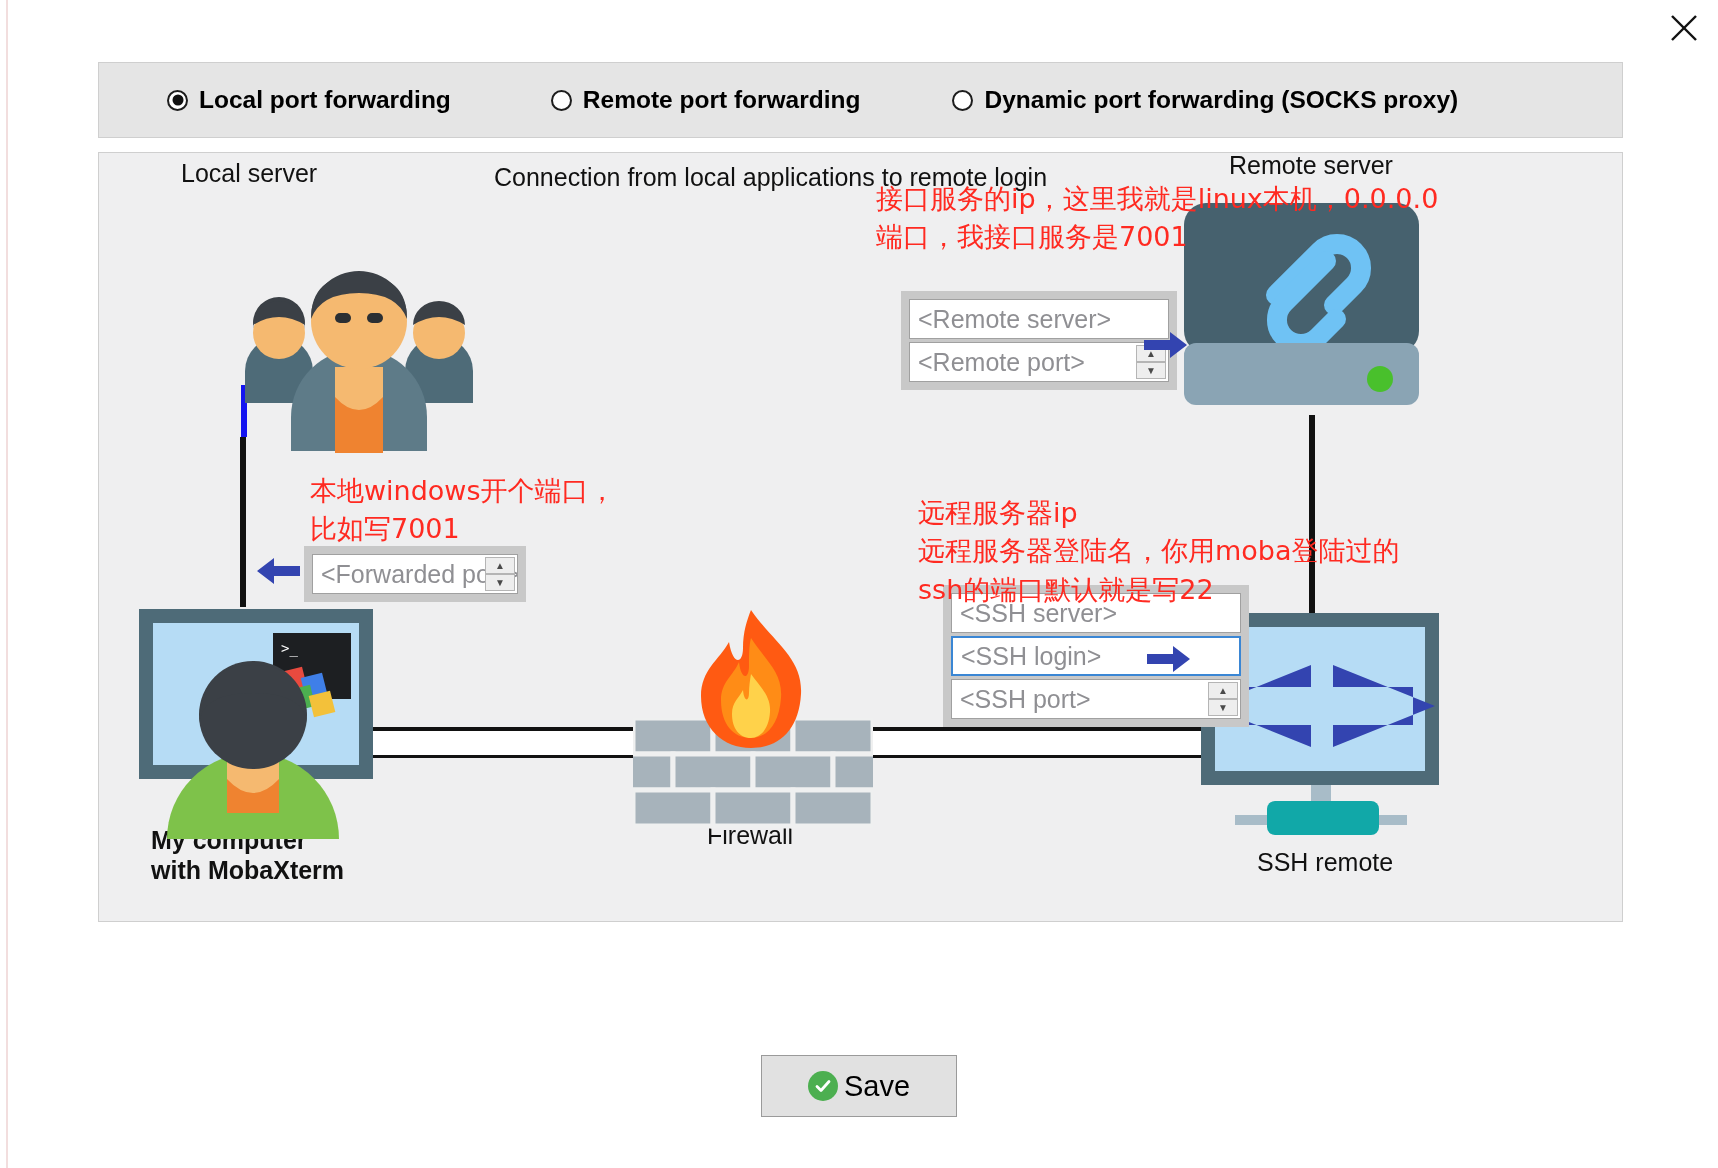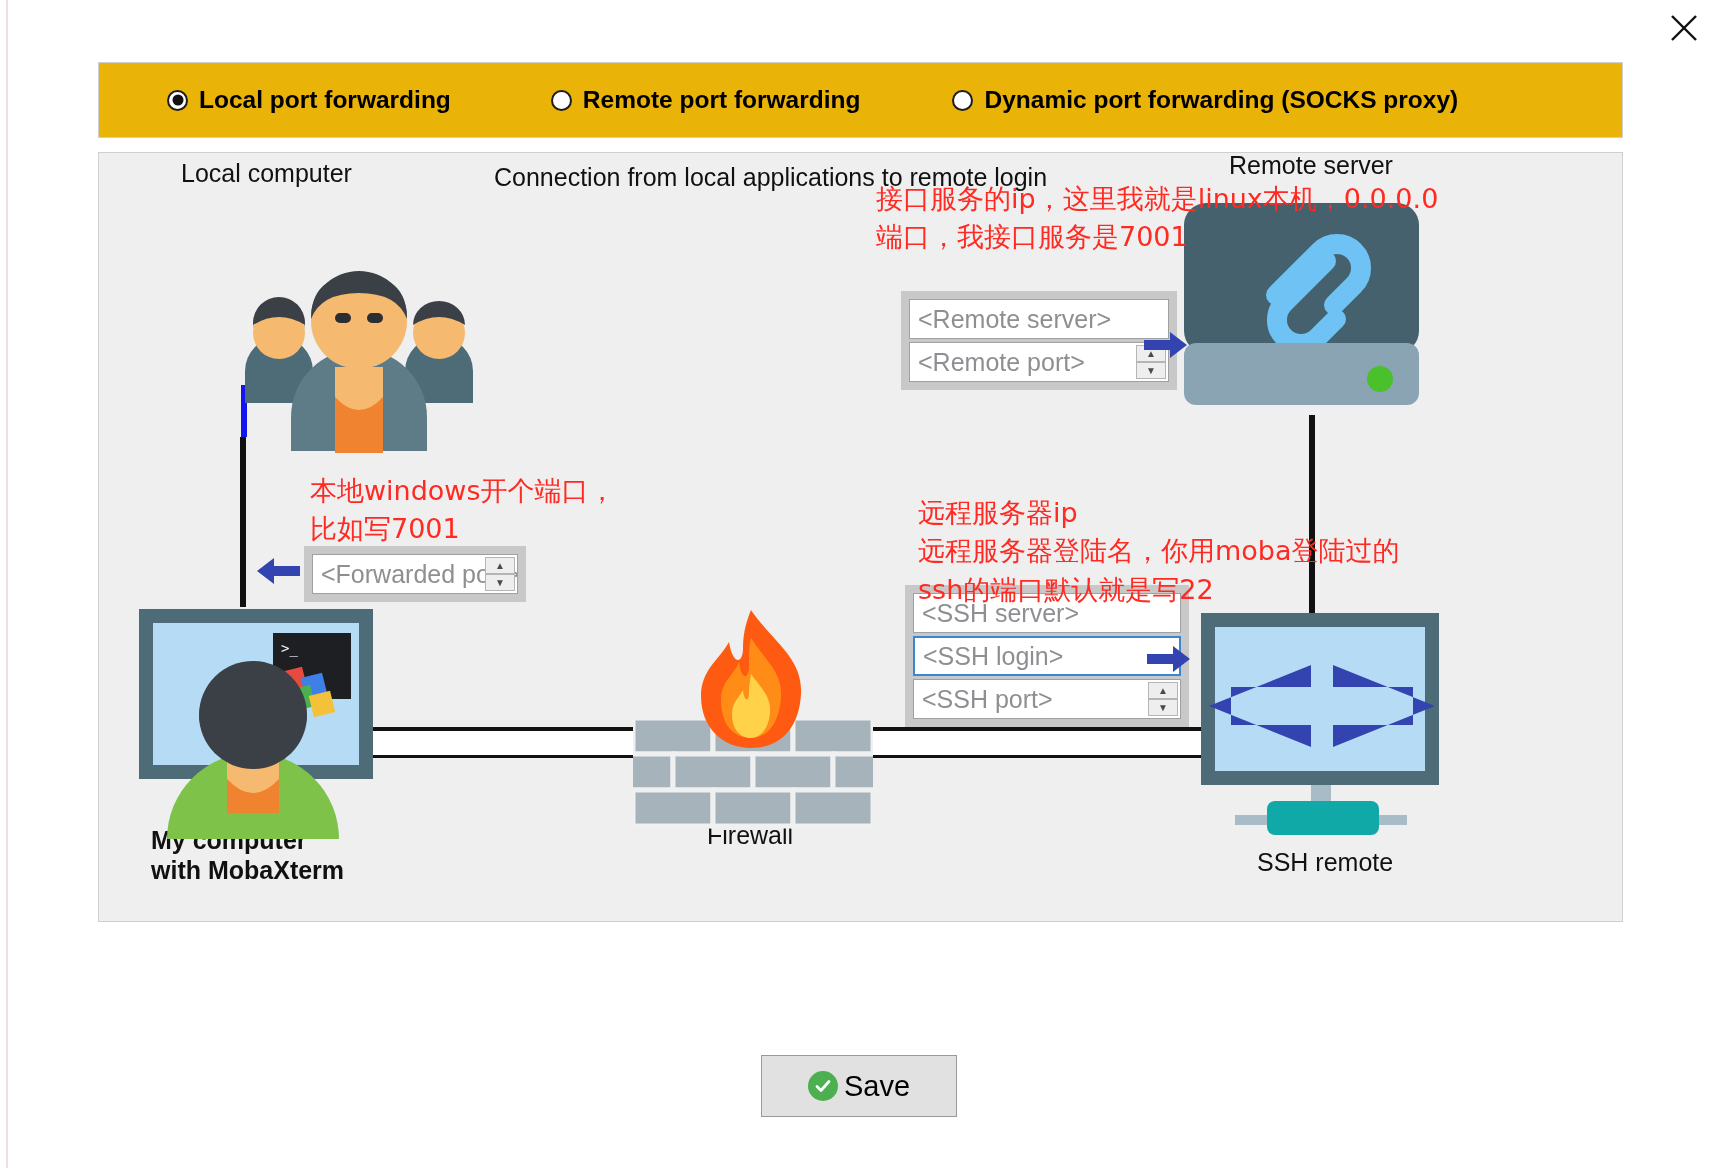--- a/index.html
+++ b/index.html
@@ -18,21 +18,21 @@
     position:absolute; top:6px; right:12px;
     width:44px; height:44px;
     display:flex; align-items:center; justify-content:center;
     color:#1a1a1a; font-size:34px; line-height:1; font-weight:300;
     cursor:pointer; background:transparent; border:none;
   }
 
   
   .radio-bar {
     position:absolute; left:98px; top:62px; width:1525px; height:76px;
-    background:#eab308; border:1px solid #cfcfcf;
+    background:#e5e5e5; border:1px solid #cfcfcf;
     display:flex; align-items:center;
   }
   .radio-opt { display:flex; align-items:center; cursor:pointer; }
   .radio-opt.o1 { margin-left:68px; }
   .radio-opt.o2 { margin-left:100px; }
   .radio-opt.o3 { margin-left:92px; }
   .radio-mark {
     width:21px; height:21px; border-radius:50%;
     border:2px solid #1d1d1d; background:#ffffff;
     display:inline-block; position:relative; flex:none;
@@ -153,21 +153,21 @@
       <span class="radio-label">Remote port forwarding</span>
     </div>
     <div class="radio-opt o3">
       <span class="radio-mark"></span>
       <span class="radio-label">Dynamic port forwarding (SOCKS proxy)</span>
     </div>
   </div>
 
   <div class="diagram">
 
-    <div class="d-label" style="left:82px; top:6px;">Local computer</div>
+    <div class="d-label" style="left:82px; top:6px;">Local server</div>
     <div class="d-label" style="left:395px; top:10px;">Connection from local applications to remote login</div>
     <div class="d-label" style="left:1130px; top:-2px;">Remote server</div>
     <div class="d-label bold" style="left:52px; top:672px; width:270px;">My computer</div>
     <div class="d-label bold" style="left:52px; top:702px; width:270px;">with MobaXterm</div>
     <div class="d-label" style="left:608px; top:668px;">Firewall</div>
     <div class="d-label" style="left:1158px; top:695px;">SSH remote</div>
 
     <div class="blue-seg" style="left:142px; top:232px; width:6px; height:52px;"></div>
     <div class="line" style="left:141px; top:284px; width:6px; height:170px;"></div>
 
@@ -296,21 +296,21 @@
           <div>▼</div>
         </span>
       </div>
     </div>
     <div class="bluearrow" style="left:158px; top:404px;">
       <svg width="44" height="28" viewBox="0 0 44 28">
           <path d="M43 9 H17 V1 L0 14 L17 27 V19 H43 Z" fill="#3344b0"></path>
         </svg>
     </div>
 
-    <div class="fieldgrp" style="left:806px; top:432px; width:284px;">
+    <div class="fieldgrp" style="left:844px; top:432px; width:306px;">
       <div class="fld">
         <span class="ph">&lt;SSH server&gt;</span>
       </div>
       <div class="fld focus">
         <span class="ph">&lt;SSH login&gt;</span>
       </div>
       <div class="fld">
         <span class="ph">&lt;SSH port&gt;</span>
         <span class="spin">
           <div>▲</div>

